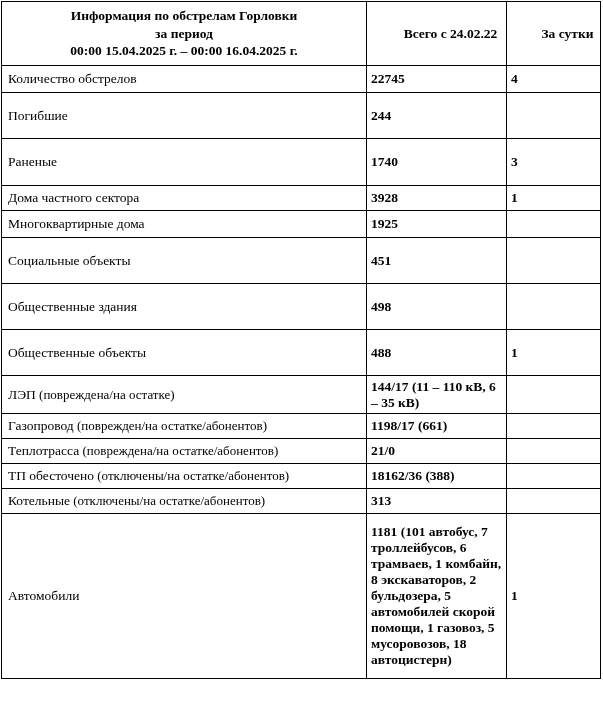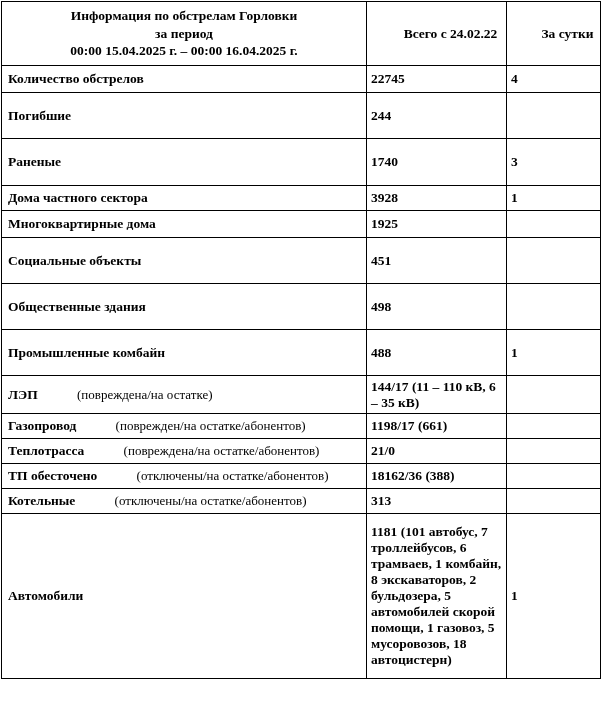--- a/index.html
+++ b/index.html
@@ -39,27 +39,26 @@
     font-size: 13.5px;
     padding-left: 32px;
   }
   td.c-label {
     text-align: left;
     font-size: 13.5px;
     padding-left: 6px;
     line-height: 1.15;
   }
   td.c-label .lbl {
-    font-weight: bold;
+    font-weight: normal;
     text-align: right;
   }
   td.c-label .note {
     font-weight: normal;
     font-size: 13px;
-    padding-left: 36px;
   }
   td.c-total, td.c-daily {
     text-align: left;
     font-weight: bold;
     font-size: 13.5px;
     line-height: 1.18;
   }
 </style>
 </head>
 <body>
@@ -109,21 +108,21 @@
       <td class="c-label"><span class="lbl">Социальные объекты</span><span class="note"></span></td>
       <td class="c-total">451</td>
       <td class="c-daily"></td>
     </tr>
     <tr style="height: 46px;">
       <td class="c-label"><span class="lbl">Общественные здания</span><span class="note"></span></td>
       <td class="c-total">498</td>
       <td class="c-daily"></td>
     </tr>
     <tr style="height: 46px;">
-      <td class="c-label"><span class="lbl">Промышленные комбайн</span><span class="note"></span></td>
+      <td class="c-label"><span class="lbl">Общественные объекты</span><span class="note"></span></td>
       <td class="c-total">488</td>
       <td class="c-daily">1</td>
     </tr>
     <tr style="height: 38px;">
       <td class="c-label"><span class="lbl">ЛЭП</span><span class="note"> (повреждена/на остатке)</span></td>
       <td class="c-total">144/17 (11 – 110 кВ, 6 – 35 кВ)</td>
       <td class="c-daily"></td>
     </tr>
     <tr style="height: 25px;">
       <td class="c-label"><span class="lbl">Газопровод</span><span class="note"> (поврежден/на остатке/абонентов)</span></td>

